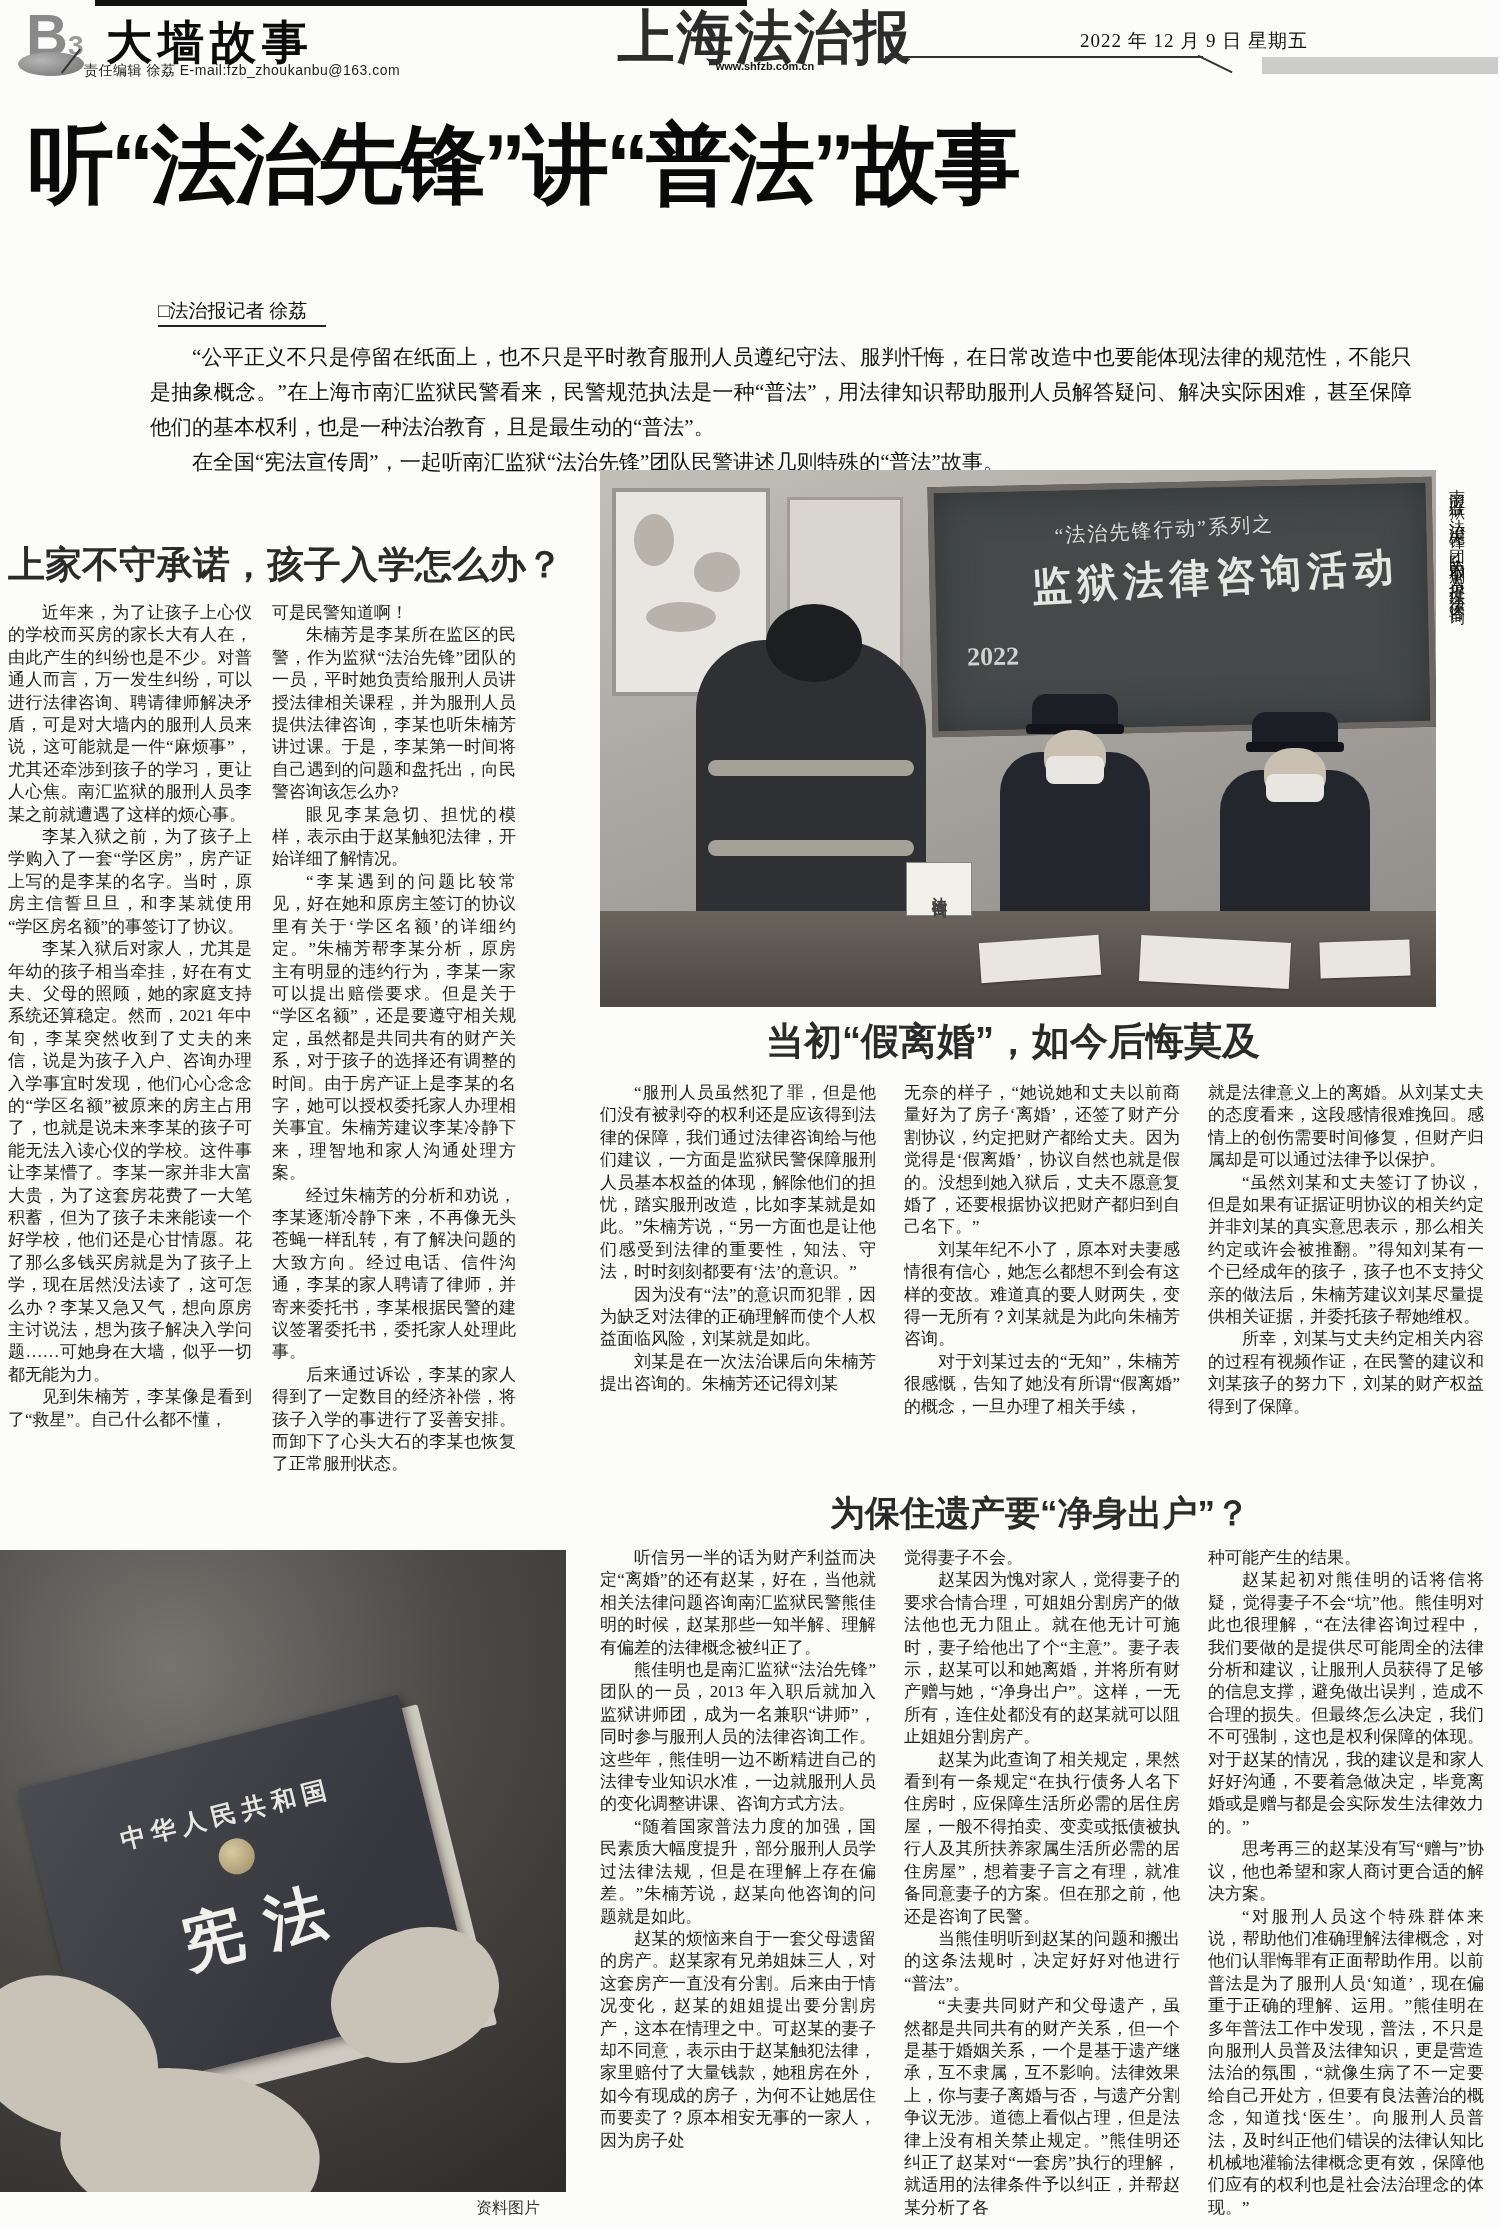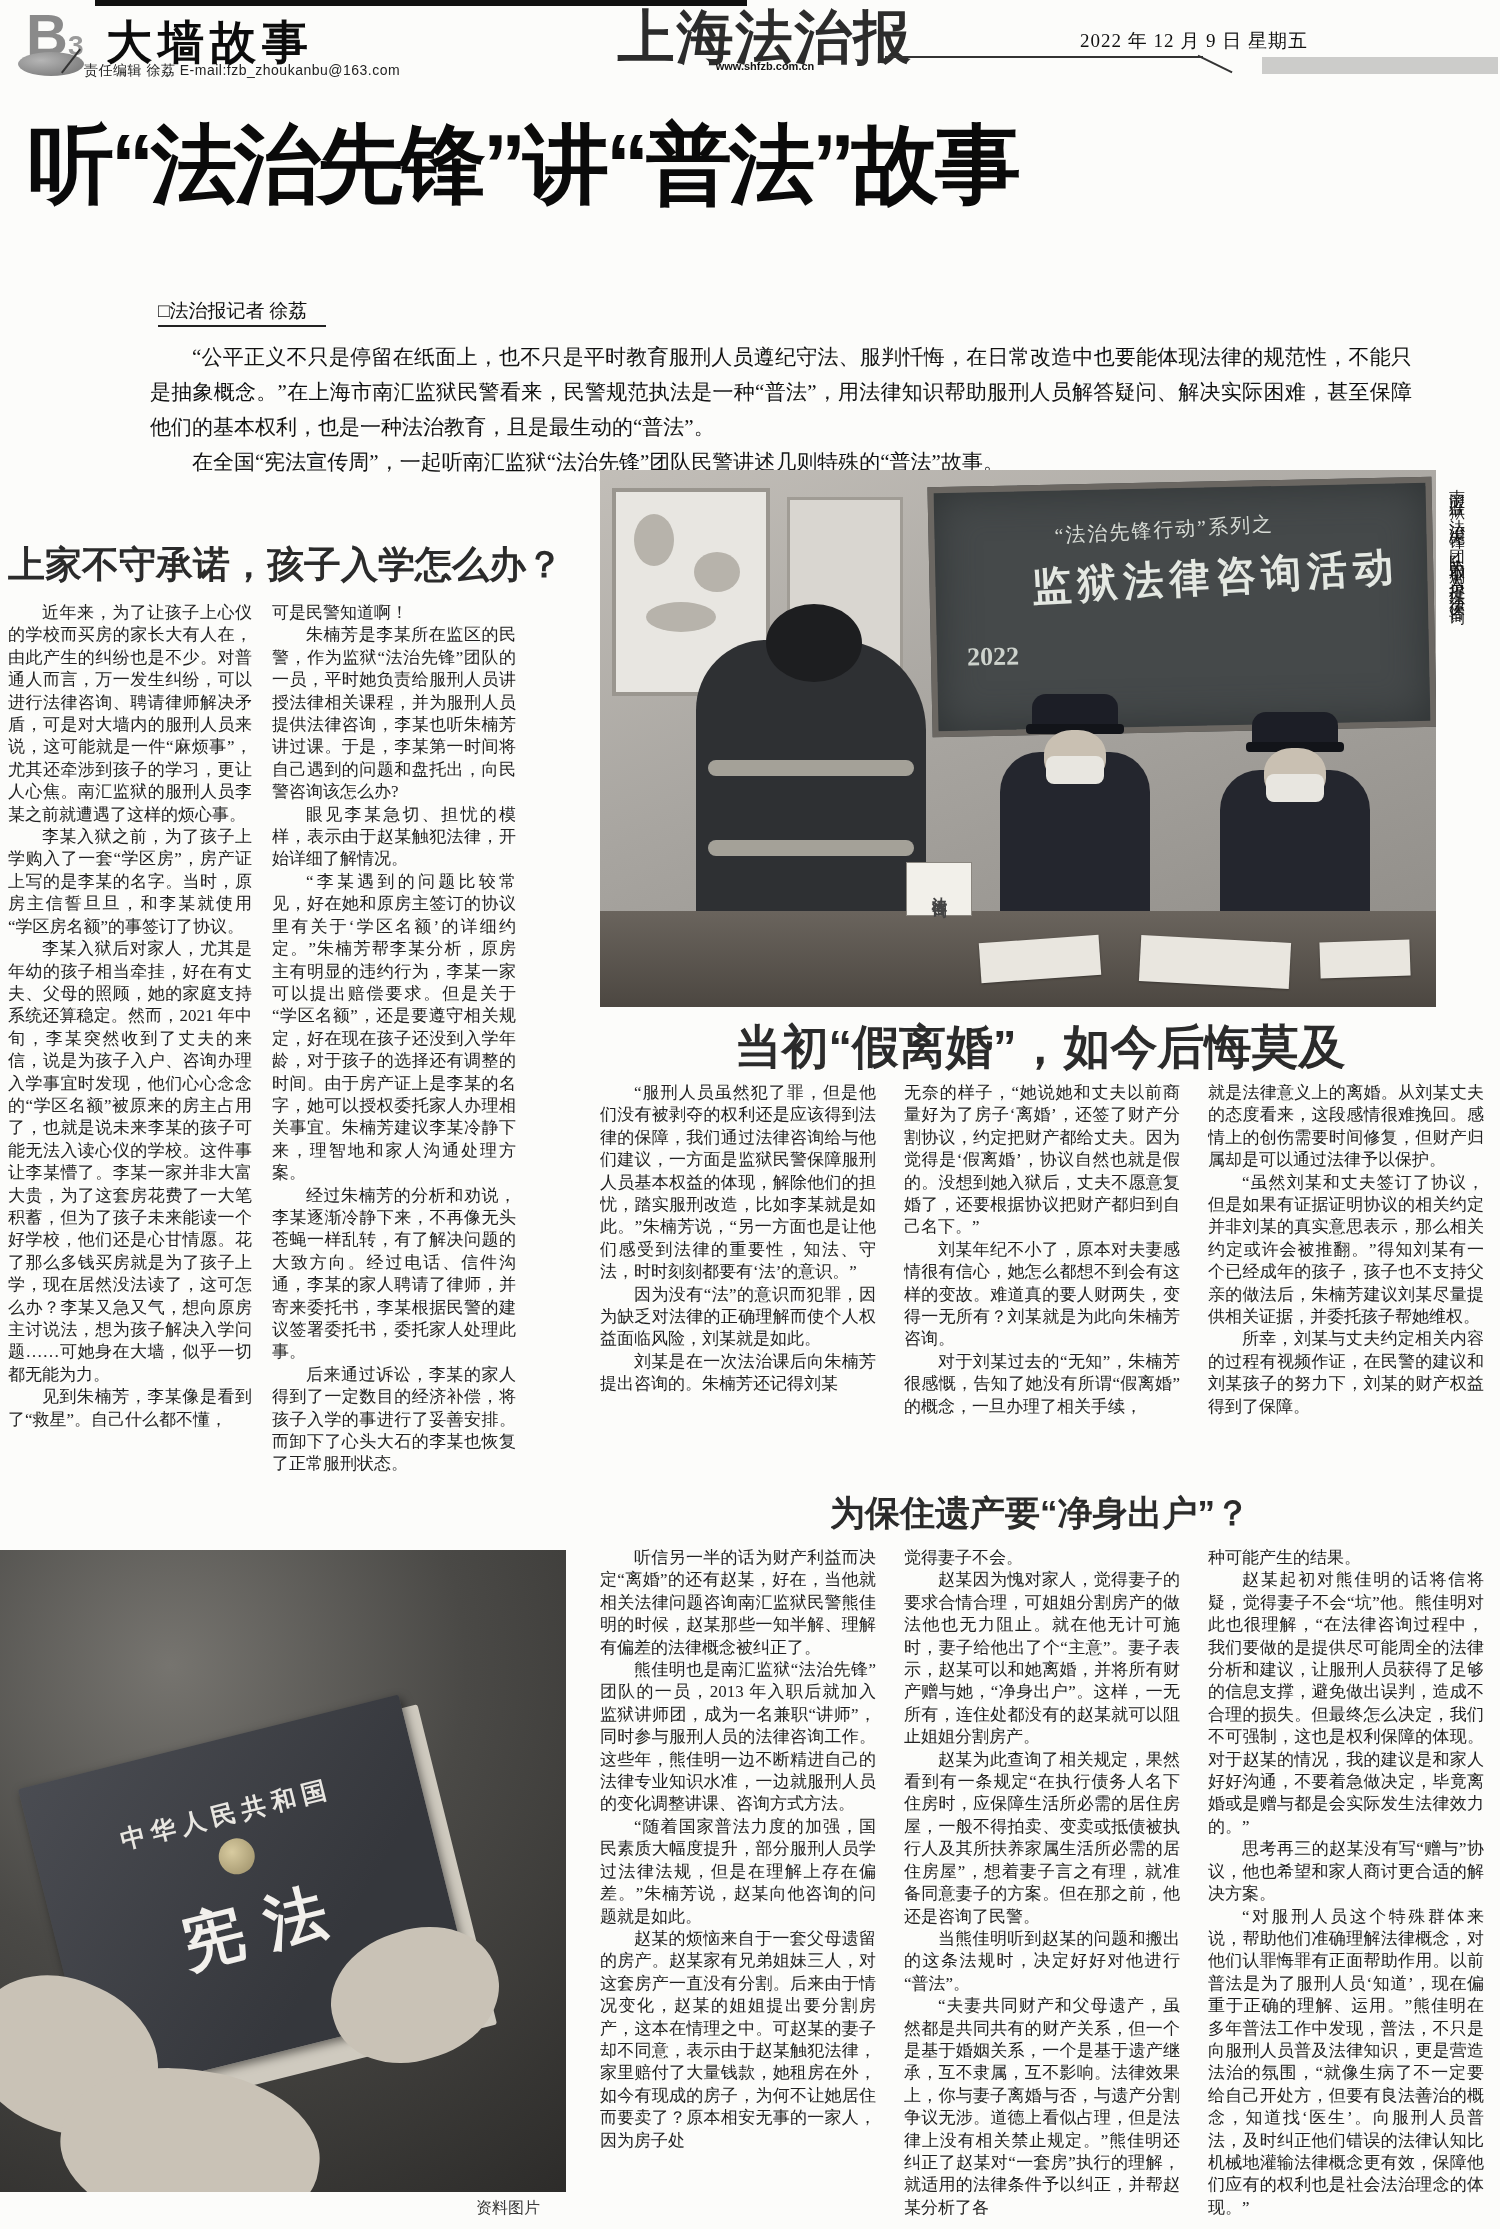--- a/index.html
+++ b/index.html
@@ -37,21 +37,21 @@
   .art-title{font-family:"Liberation Sans",sans-serif;font-weight:900;color:#2b2b2b;text-align:center;white-space:nowrap;}
   .cols{display:flex;}
   .bt{font-size:17px;line-height:22.4px;text-align:justify;color:#222;}
   .bt p{margin:0;text-indent:2em;}
   .bt p.cont{text-indent:0;}
   
   .a1-title{position:absolute;left:8px;top:540px;width:508px;font-size:37px;letter-spacing:0px;}
   .a1-cols{position:absolute;left:8px;top:602px;width:508px;height:905px;gap:20px;}
   .a1-cols .col{width:244px;overflow:hidden;}
   
-  .a2-title{position:absolute;left:600px;top:1016px;width:880px;font-size:47px;}
+  .a2-title{position:absolute;left:573px;top:1016px;width:880px;font-size:38px;}
   .a2-cols{position:absolute;left:600px;top:1082px;width:884px;height:368px;gap:28px;}
   .a2-cols .col{width:276px;overflow:hidden;}
   
   .a3-title{position:absolute;left:600px;top:1490px;width:880px;font-size:35px;}
   .a3-cols{position:absolute;left:600px;top:1547px;width:884px;height:680px;gap:28px;}
   .a3-cols .col{width:276px;overflow:hidden;}
   
   .photo-main{position:absolute;left:600px;top:470px;width:836px;height:537px;overflow:hidden;
               background:linear-gradient(160deg,#c2beb8 0%,#a8a5a0 45%,#8d8a85 100%);}
   .pm-window{position:absolute;left:12px;top:18px;width:150px;height:200px;background:#e8e6e1;border:4px solid #9a968f;}
@@ -126,21 +126,21 @@
     <div class="col bt">
       <p>近年来，为了让孩子上心仪的学校而买房的家长大有人在，由此产生的纠纷也是不少。对普通人而言，万一发生纠纷，可以进行法律咨询、聘请律师解决矛盾，可是对大墙内的服刑人员来说，这可能就是一件“麻烦事”，尤其还牵涉到孩子的学习，更让人心焦。南汇监狱的服刑人员李某之前就遭遇了这样的烦心事。</p>
       <p>李某入狱之前，为了孩子上学购入了一套“学区房”，房产证上写的是李某的名字。当时，原房主信誓旦旦，和李某就使用“学区房名额”的事签订了协议。</p>
       <p>李某入狱后对家人，尤其是年幼的孩子相当牵挂，好在有丈夫、父母的照顾，她的家庭支持系统还算稳定。然而，2021 年中旬，李某突然收到了丈夫的来信，说是为孩子入户、咨询办理入学事宜时发现，他们心心念念的“学区名额”被原来的房主占用了，也就是说未来李某的孩子可能无法入读心仪的学校。这件事让李某懵了。李某一家并非大富大贵，为了这套房花费了一大笔积蓄，但为了孩子未来能读一个好学校，他们还是心甘情愿。花了那么多钱买房就是为了孩子上学，现在居然没法读了，这可怎么办？李某又急又气，想向原房主讨说法，想为孩子解决入学问题……可她身在大墙，似乎一切都无能为力。</p>
       <p>见到朱楠芳，李某像是看到了“救星”。自己什么都不懂，</p>
     </div>
     <div class="col bt">
       <p class="cont">可是民警知道啊！</p>
       <p>朱楠芳是李某所在监区的民警，作为监狱“法治先锋”团队的一员，平时她负责给服刑人员讲授法律相关课程，并为服刑人员提供法律咨询，李某也听朱楠芳讲过课。于是，李某第一时间将自己遇到的问题和盘托出，向民警咨询该怎么办?</p>
       <p>眼见李某急切、担忧的模样，表示由于赵某触犯法律，开始详细了解情况。</p>
-      <p>“李某遇到的问题比较常见，好在她和原房主签订的协议里有关于‘学区名额’的详细约定。”朱楠芳帮李某分析，原房主有明显的违约行为，李某一家可以提出赔偿要求。但是关于“学区名额”，还是要遵守相关规定，好在现在孩子还没到入学年龄，对于孩子的选择还有调整的时间。由于房产证上是李某的名字，她可以授权委托家人办理相关事宜。朱楠芳建议李某冷静下来，理智地和家人沟通处理方案。</p>
+      <p>“李某遇到的问题比较常见，好在她和原房主签订的协议里有关于‘学区名额’的详细约定。”朱楠芳帮李某分析，原房主有明显的违约行为，李某一家可以提出赔偿要求。但是关于“学区名额”，还是要遵守相关规定，虽然都是共同共有的财产关系，对于孩子的选择还有调整的时间。由于房产证上是李某的名字，她可以授权委托家人办理相关事宜。朱楠芳建议李某冷静下来，理智地和家人沟通处理方案。</p>
       <p>经过朱楠芳的分析和劝说，李某逐渐冷静下来，不再像无头苍蝇一样乱转，有了解决问题的大致方向。经过电话、信件沟通，李某的家人聘请了律师，并寄来委托书，李某根据民警的建议签署委托书，委托家人处理此事。</p>
       <p>后来通过诉讼，李某的家人得到了一定数目的经济补偿，将孩子入学的事进行了妥善安排。而卸下了心头大石的李某也恢复了正常服刑状态。</p>
     </div>
   </div>
 
   <div class="photo-main">
     <div class="pm-window">
       <div class="pm-doodle" style="left:18px;top:22px;width:40px;height:52px;"></div>
       <div class="pm-doodle" style="left:78px;top:60px;width:46px;height:40px;"></div>
       <div class="pm-doodle" style="left:30px;top:110px;width:70px;height:30px;"></div>

